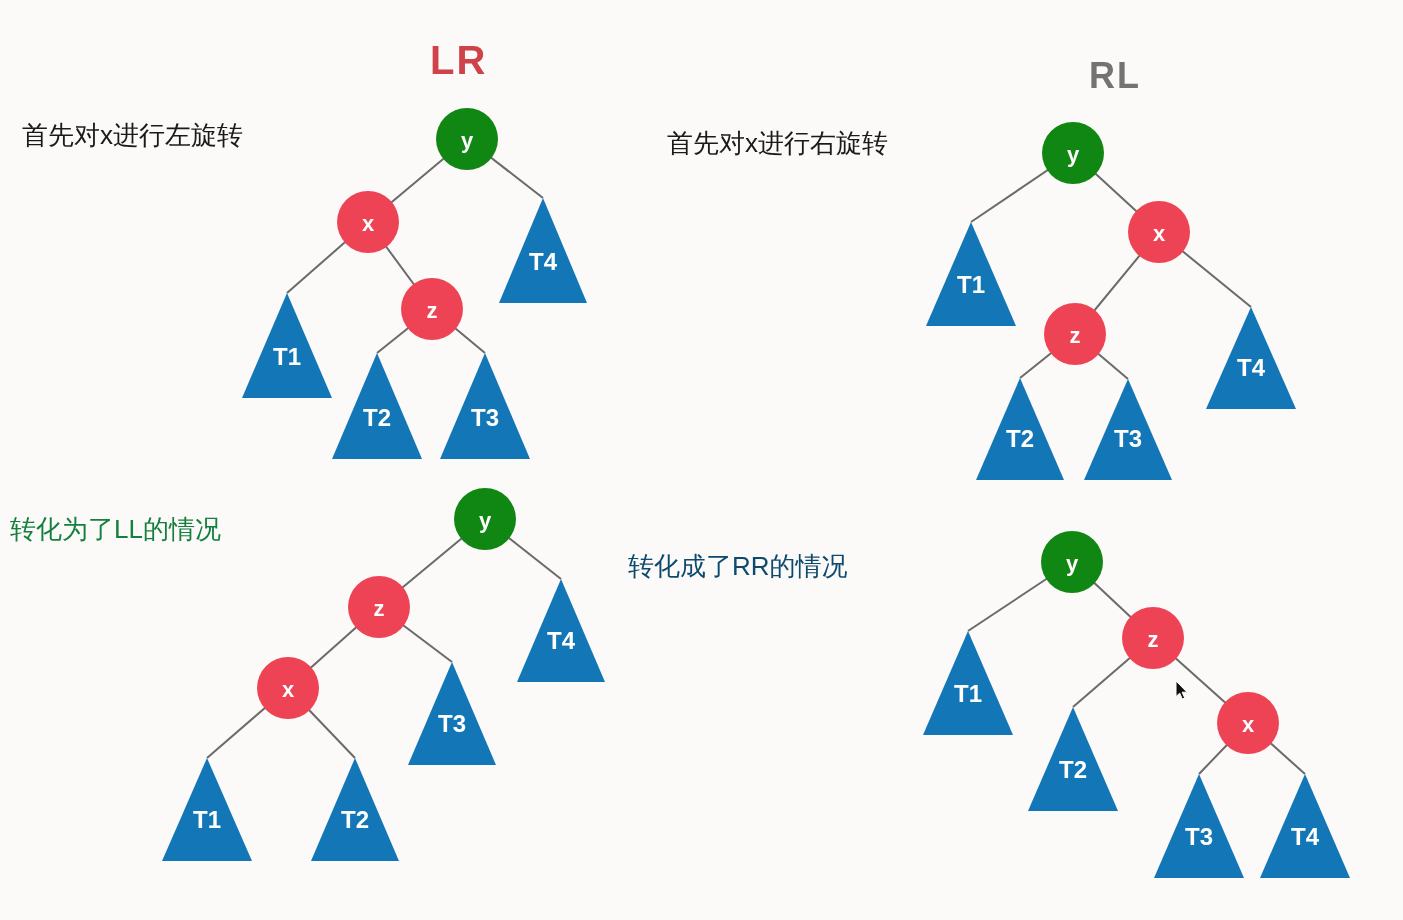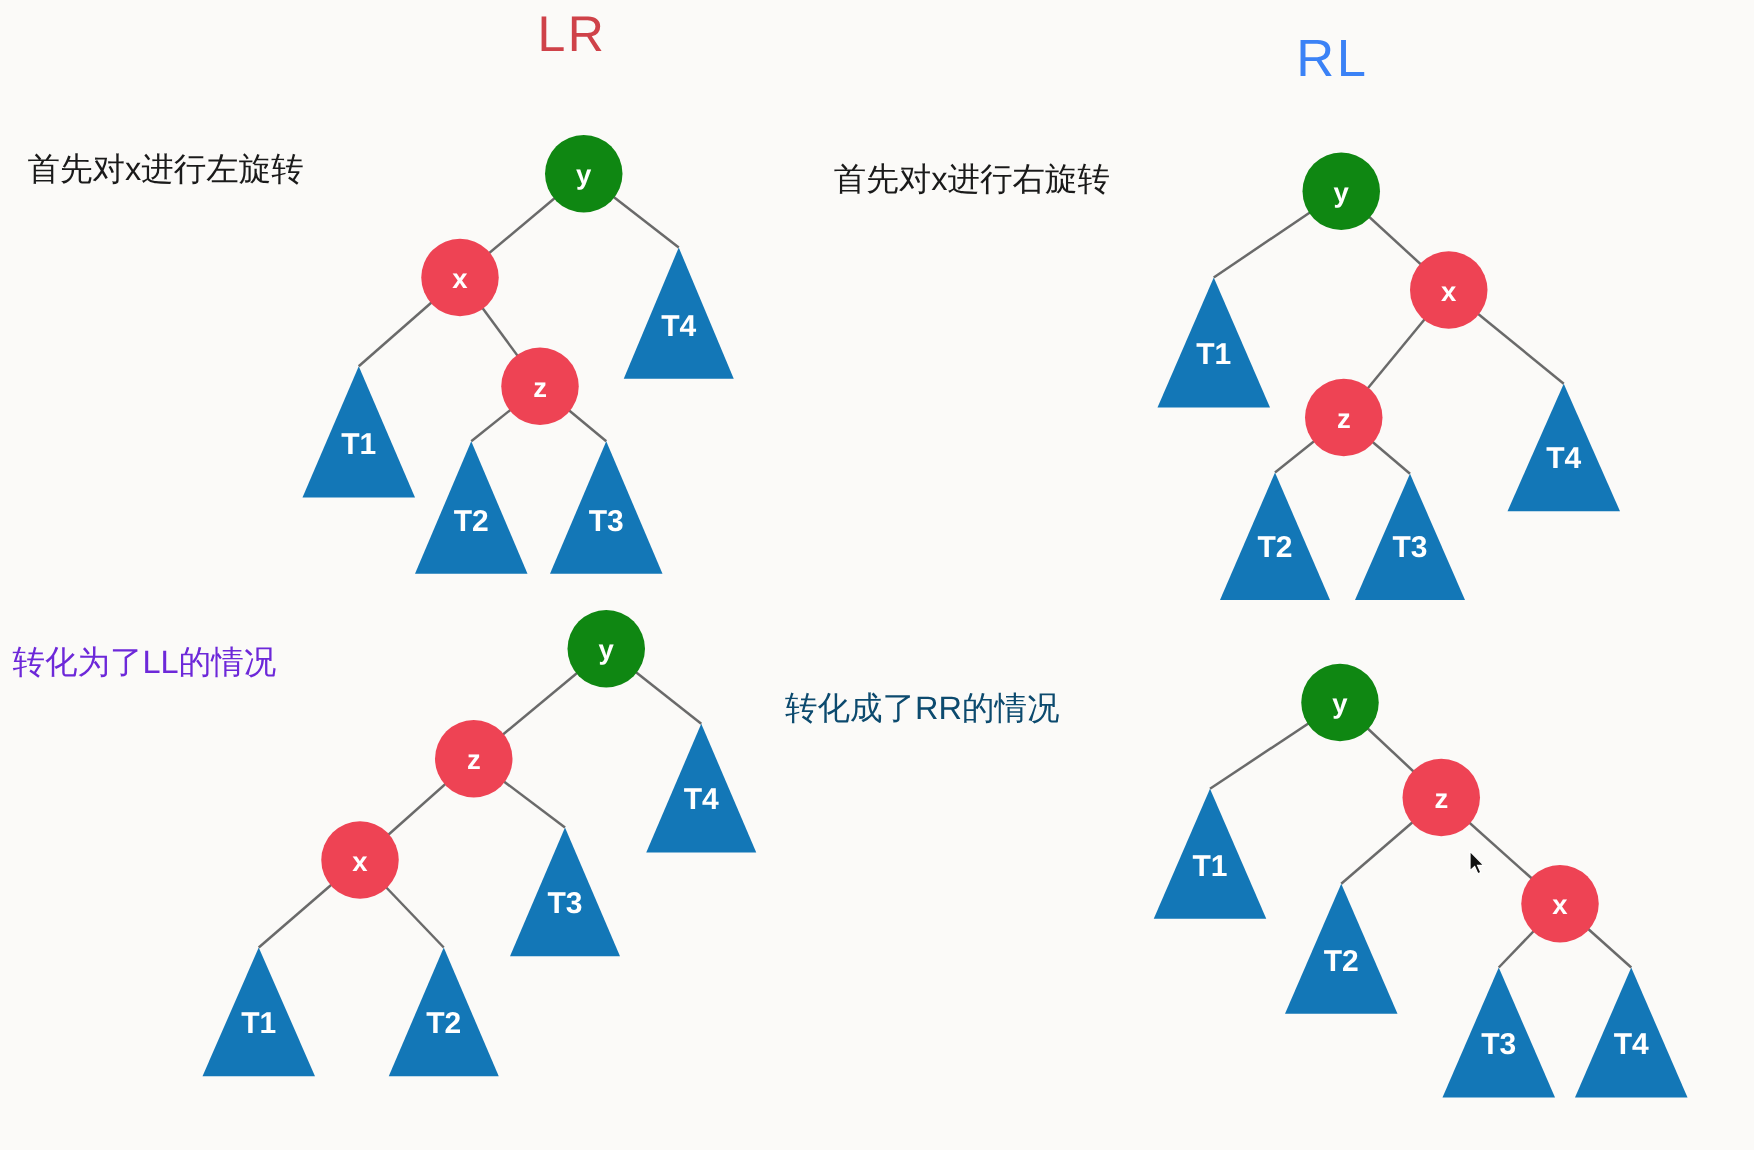--- a/index.html
+++ b/index.html
@@ -6,24 +6,25 @@
   body{
     width:1403px;height:920px;
     background:#fbfaf8;
     overflow:hidden;
     font-family:"Liberation Sans", sans-serif;
     position:relative;
   }
   .stage{position:absolute;left:0;top:0;width:1403px;height:920px;}
   .title{
     position:absolute;
-    font-weight:normal;
+    font-weight:bold;
     letter-spacing:2px;
     line-height:1;
     white-space:nowrap;
+    margin-top:32px;
   }
   .caption{
     position:absolute;
     color:#1a1a1a;
     font-size:26px;
     font-weight:500;
     line-height:30px;
     white-space:nowrap;
   }
   #tree-svg{position:absolute;left:0;top:0;}
@@ -125,19 +126,19 @@
         <text x="1153" y="639" text-anchor="middle" dominant-baseline="central" font-size="22" class="tree-node-label">z</text>
         <circle cx="1248" cy="723" r="31" fill="#ee4354"></circle>
         <text x="1248" y="724" text-anchor="middle" dominant-baseline="central" font-size="22" class="tree-node-label">x</text>
       </g>
       <g transform="translate(1176,681)">
         <polygon points="0,0 0,15.5 3.7,12.2 6.3,18 8.7,16.9 6.1,11.2 11,11.2" fill="#111111" stroke="#ffffff" stroke-width="1"></polygon>
       </g>
     </svg>
 
   <div class="title" id="title-0" style="left: 430px; top: 8px; font-size: 40px; color: rgb(207, 66, 73);">LR</div>
-  <div class="title" id="title-1" style="left: 1037px; top: 26px; font-size: 42px; color: #3b82f6;">RL</div>
+  <div class="title" id="title-1" style="left: 1089px; top: 26px; font-size: 36px; color: #737373;">RL</div>
 
   <div class="caption" id="caption-0" style="left: 22px; top: 120px; color: rgb(26, 26, 26);">首先对x进行左旋转</div>
   <div class="caption" id="caption-1" style="left: 667px; top: 128px; color: rgb(26, 26, 26);">首先对x进行右旋转</div>
-  <div class="caption" id="caption-2" style="left: 10px; top: 514px; color: #6d28d9;">转化为了LL的情况</div>
+  <div class="caption" id="caption-2" style="left: 10px; top: 514px; color: #15803d;">转化为了LL的情况</div>
   <div class="caption" id="caption-3" style="left: 628px; top: 551px; color: #0c4a6e;">转化成了RR的情况</div>
 </div>
 
 </body></html>

